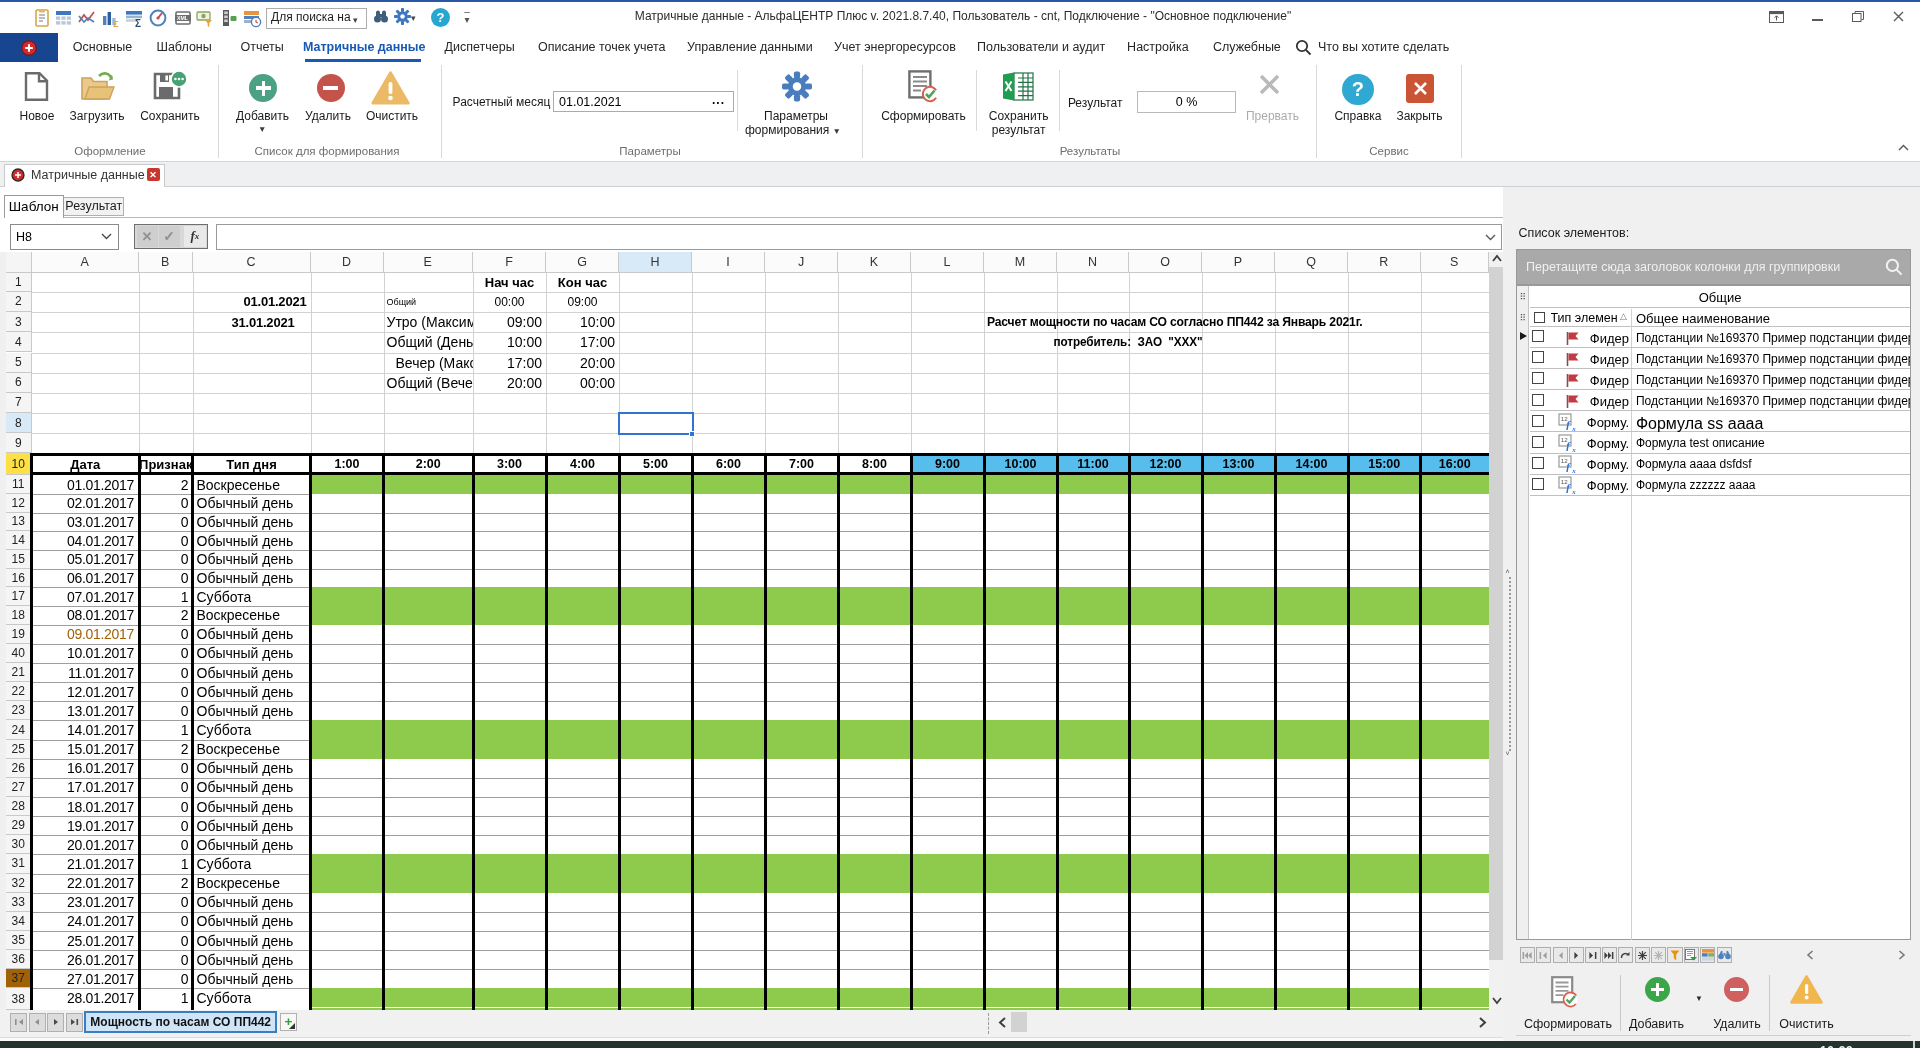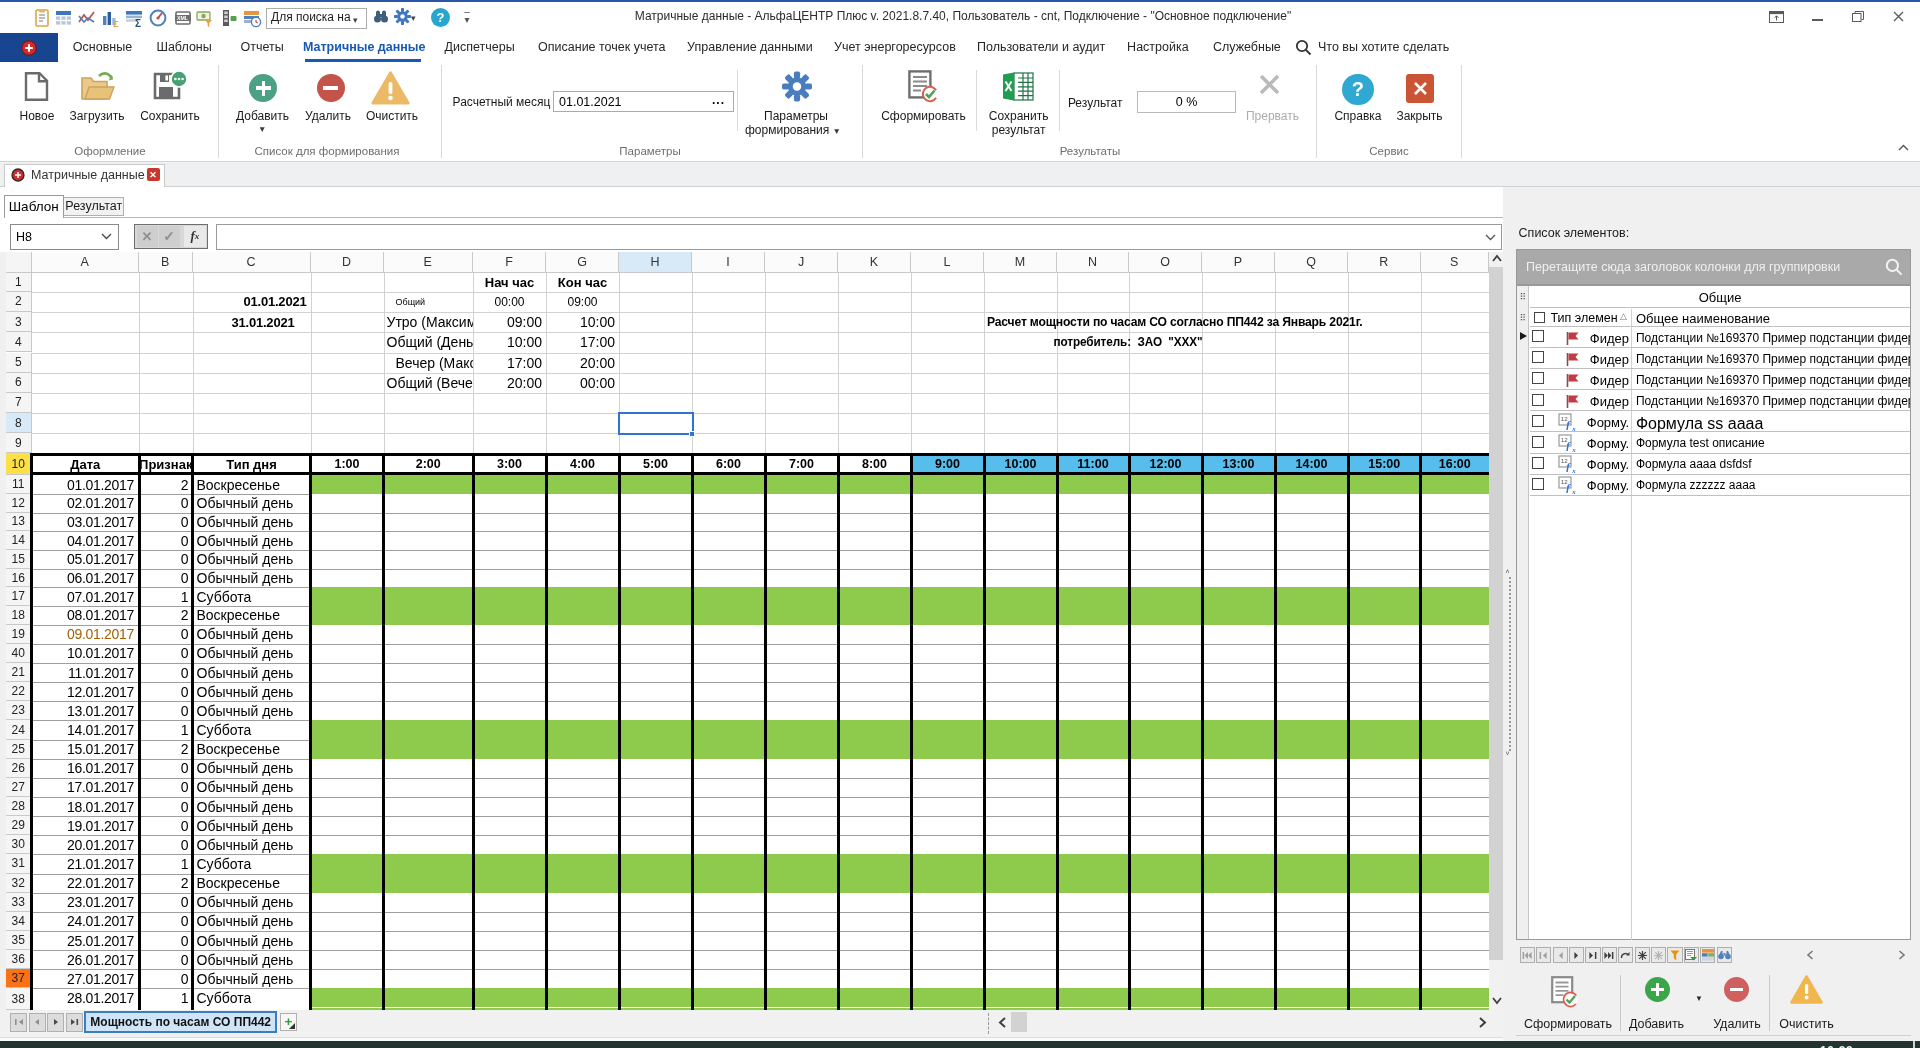--- a/index.html
+++ b/index.html
@@ -330,21 +330,21 @@
 <div class="a ct" style="left:6px;top:777.88px;width:25.5px;height:19.13499999999999px;background:#f5f5f5;border-right:1px solid #c9c9c9;border-bottom:1px solid #c9c9c9;font-size:12px;color:#222;overflow:hidden">27</div>
 <div class="a ct" style="left:6px;top:797.015px;width:25.5px;height:19.13499999999999px;background:#f5f5f5;border-right:1px solid #c9c9c9;border-bottom:1px solid #c9c9c9;font-size:12px;color:#222;overflow:hidden">28</div>
 <div class="a ct" style="left:6px;top:816.15px;width:25.5px;height:19.13499999999999px;background:#f5f5f5;border-right:1px solid #c9c9c9;border-bottom:1px solid #c9c9c9;font-size:12px;color:#222;overflow:hidden">29</div>
 <div class="a ct" style="left:6px;top:835.285px;width:25.5px;height:19.13499999999999px;background:#f5f5f5;border-right:1px solid #c9c9c9;border-bottom:1px solid #c9c9c9;font-size:12px;color:#222;overflow:hidden">30</div>
 <div class="a ct" style="left:6px;top:854.42px;width:25.5px;height:19.13499999999999px;background:#f5f5f5;border-right:1px solid #c9c9c9;border-bottom:1px solid #c9c9c9;font-size:12px;color:#222;overflow:hidden">31</div>
 <div class="a ct" style="left:6px;top:873.555px;width:25.5px;height:19.135000000000105px;background:#f5f5f5;border-right:1px solid #c9c9c9;border-bottom:1px solid #c9c9c9;font-size:12px;color:#222;overflow:hidden">32</div>
 <div class="a ct" style="left:6px;top:892.69px;width:25.5px;height:19.13499999999999px;background:#f5f5f5;border-right:1px solid #c9c9c9;border-bottom:1px solid #c9c9c9;font-size:12px;color:#222;overflow:hidden">33</div>
 <div class="a ct" style="left:6px;top:911.825px;width:25.5px;height:19.13499999999999px;background:#f5f5f5;border-right:1px solid #c9c9c9;border-bottom:1px solid #c9c9c9;font-size:12px;color:#222;overflow:hidden">34</div>
 <div class="a ct" style="left:6px;top:930.96px;width:25.5px;height:19.13499999999999px;background:#f5f5f5;border-right:1px solid #c9c9c9;border-bottom:1px solid #c9c9c9;font-size:12px;color:#222;overflow:hidden">35</div>
 <div class="a ct" style="left:6px;top:950.095px;width:25.5px;height:19.13499999999999px;background:#f5f5f5;border-right:1px solid #c9c9c9;border-bottom:1px solid #c9c9c9;font-size:12px;color:#222;overflow:hidden">36</div>
-<div class="a ct" style="left:6px;top:969.23px;width:25.5px;height:19.13499999999999px;background:#f97316;border-right:1px solid #c9c9c9;border-bottom:1px solid #c9c9c9;font-size:12px;color:#222;overflow:hidden">37</div>
+<div class="a ct" style="left:6px;top:969.23px;width:25.5px;height:19.13499999999999px;background:#a16207;border-right:1px solid #c9c9c9;border-bottom:1px solid #c9c9c9;font-size:12px;color:#222;overflow:hidden">37</div>
 <div class="a ct" style="left:6px;top:988.365px;width:25.5px;height:22.034999999999968px;background:#f5f5f5;border-right:1px solid #c9c9c9;border-bottom:1px solid #c9c9c9;font-size:12px;color:#222;overflow:hidden">38</div>
 <div class="a" style="left:31.5px;top:273.3px;width:1457.5px;height:737.0999999999999px;background:#fff"></div>
 <div class="a" style="left:139px;top:273.3px;width:1px;height:179.59999999999997px;background:#d2d2d2"></div>
 <div class="a" style="left:192.5px;top:273.3px;width:1px;height:179.59999999999997px;background:#d2d2d2"></div>
 <div class="a" style="left:310.5px;top:273.3px;width:1px;height:179.59999999999997px;background:#d2d2d2"></div>
 <div class="a" style="left:383.5px;top:273.3px;width:1px;height:179.59999999999997px;background:#d2d2d2"></div>
 <div class="a" style="left:473px;top:273.3px;width:1px;height:179.59999999999997px;background:#d2d2d2"></div>
 <div class="a" style="left:546px;top:273.3px;width:1px;height:179.59999999999997px;background:#d2d2d2"></div>
 <div class="a" style="left:619px;top:273.3px;width:1px;height:179.59999999999997px;background:#d2d2d2"></div>
 <div class="a" style="left:692px;top:273.3px;width:1px;height:179.59999999999997px;background:#d2d2d2"></div>
@@ -364,21 +364,21 @@
 <div class="a" style="left:31.5px;top:332.3px;width:1457.5px;height:1px;background:#d2d2d2"></div>
 <div class="a" style="left:31.5px;top:352.5px;width:1457.5px;height:1px;background:#d2d2d2"></div>
 <div class="a" style="left:31.5px;top:372.7px;width:1457.5px;height:1px;background:#d2d2d2"></div>
 <div class="a" style="left:31.5px;top:392.9px;width:1457.5px;height:1px;background:#d2d2d2"></div>
 <div class="a" style="left:31.5px;top:413.1px;width:1457.5px;height:1px;background:#d2d2d2"></div>
 <div class="a" style="left:31.5px;top:433.3px;width:1457.5px;height:1px;background:#d2d2d2"></div>
 <div class="a" style="left:31.5px;top:452.9px;width:1457.5px;height:1px;background:#d2d2d2"></div>
 <div class="a" style="left:473px;top:273.3px;width:73px;height:18.5px;display:flex;align-items:center;justify-content:center;font-size:13px;font-weight:bold;color:#000;overflow:hidden;white-space:nowrap">Нач час</div>
 <div class="a" style="left:546px;top:273.3px;width:73px;height:18.5px;display:flex;align-items:center;justify-content:center;font-size:13px;font-weight:bold;color:#000;overflow:hidden;white-space:nowrap">Кон час</div>
 <div class="a" style="left:192.5px;top:291.8px;width:118.0px;height:20.19999999999999px;display:flex;align-items:center;justify-content:flex-end;padding-right:4px;font-size:13px;font-weight:bold;color:#000;letter-spacing:-0.2px;overflow:hidden;white-space:nowrap">01.01.2021</div>
-<div class="a" style="left:383.5px;top:291.8px;width:89.5px;height:20.19999999999999px;display:flex;align-items:center;justify-content:flex-start;padding-left:12px;font-size:9px;font-weight:normal;color:#000;overflow:hidden;white-space:nowrap">Общий</div>
+<div class="a" style="left:383.5px;top:291.8px;width:89.5px;height:20.19999999999999px;display:flex;align-items:center;justify-content:flex-start;padding-left:3px;font-size:9px;font-weight:normal;color:#000;overflow:hidden;white-space:nowrap">Общий</div>
 <div class="a" style="left:473px;top:291.8px;width:73px;height:20.19999999999999px;display:flex;align-items:center;justify-content:center;font-size:12px;font-weight:normal;color:#000;overflow:hidden;white-space:nowrap">00:00</div>
 <div class="a" style="left:546px;top:291.8px;width:73px;height:20.19999999999999px;display:flex;align-items:center;justify-content:center;font-size:12px;font-weight:normal;color:#000;overflow:hidden;white-space:nowrap">09:00</div>
 <div class="a" style="left:192.5px;top:312.0px;width:118.0px;height:20.30000000000001px;display:flex;align-items:center;justify-content:flex-end;padding-right:16px;font-size:13px;font-weight:bold;color:#000;letter-spacing:-0.2px;overflow:hidden;white-space:nowrap">31.01.2021</div>
 <div class="a" style="left:383.5px;top:312.0px;width:89.5px;height:20.30000000000001px;display:flex;align-items:center;justify-content:flex-start;padding-left:3px;font-size:14px;font-weight:normal;color:#000;overflow:hidden;white-space:nowrap">Утро (Максим</div>
 <div class="a" style="left:473px;top:312.0px;width:73px;height:20.30000000000001px;display:flex;align-items:center;justify-content:flex-end;padding-right:4px;font-size:14px;font-weight:normal;color:#000;overflow:hidden;white-space:nowrap">09:00</div>
 <div class="a" style="left:546px;top:312.0px;width:73px;height:20.30000000000001px;display:flex;align-items:center;justify-content:flex-end;padding-right:4px;font-size:14px;font-weight:normal;color:#000;overflow:hidden;white-space:nowrap">10:00</div>
 <div class="a" style="left:383.5px;top:332.3px;width:89.5px;height:20.19999999999999px;display:flex;align-items:center;justify-content:flex-start;padding-left:3px;font-size:14px;font-weight:normal;color:#000;overflow:hidden;white-space:nowrap">Общий (День</div>
 <div class="a" style="left:473px;top:332.3px;width:73px;height:20.19999999999999px;display:flex;align-items:center;justify-content:flex-end;padding-right:4px;font-size:14px;font-weight:normal;color:#000;overflow:hidden;white-space:nowrap">10:00</div>
 <div class="a" style="left:546px;top:332.3px;width:73px;height:20.19999999999999px;display:flex;align-items:center;justify-content:flex-end;padding-right:4px;font-size:14px;font-weight:normal;color:#000;overflow:hidden;white-space:nowrap">17:00</div>
 <div class="a" style="left:383.5px;top:352.5px;width:89.5px;height:20.19999999999999px;display:flex;align-items:center;justify-content:flex-start;padding-left:12px;font-size:14px;font-weight:normal;color:#000;overflow:hidden;white-space:nowrap">Вечер (Макси</div>

